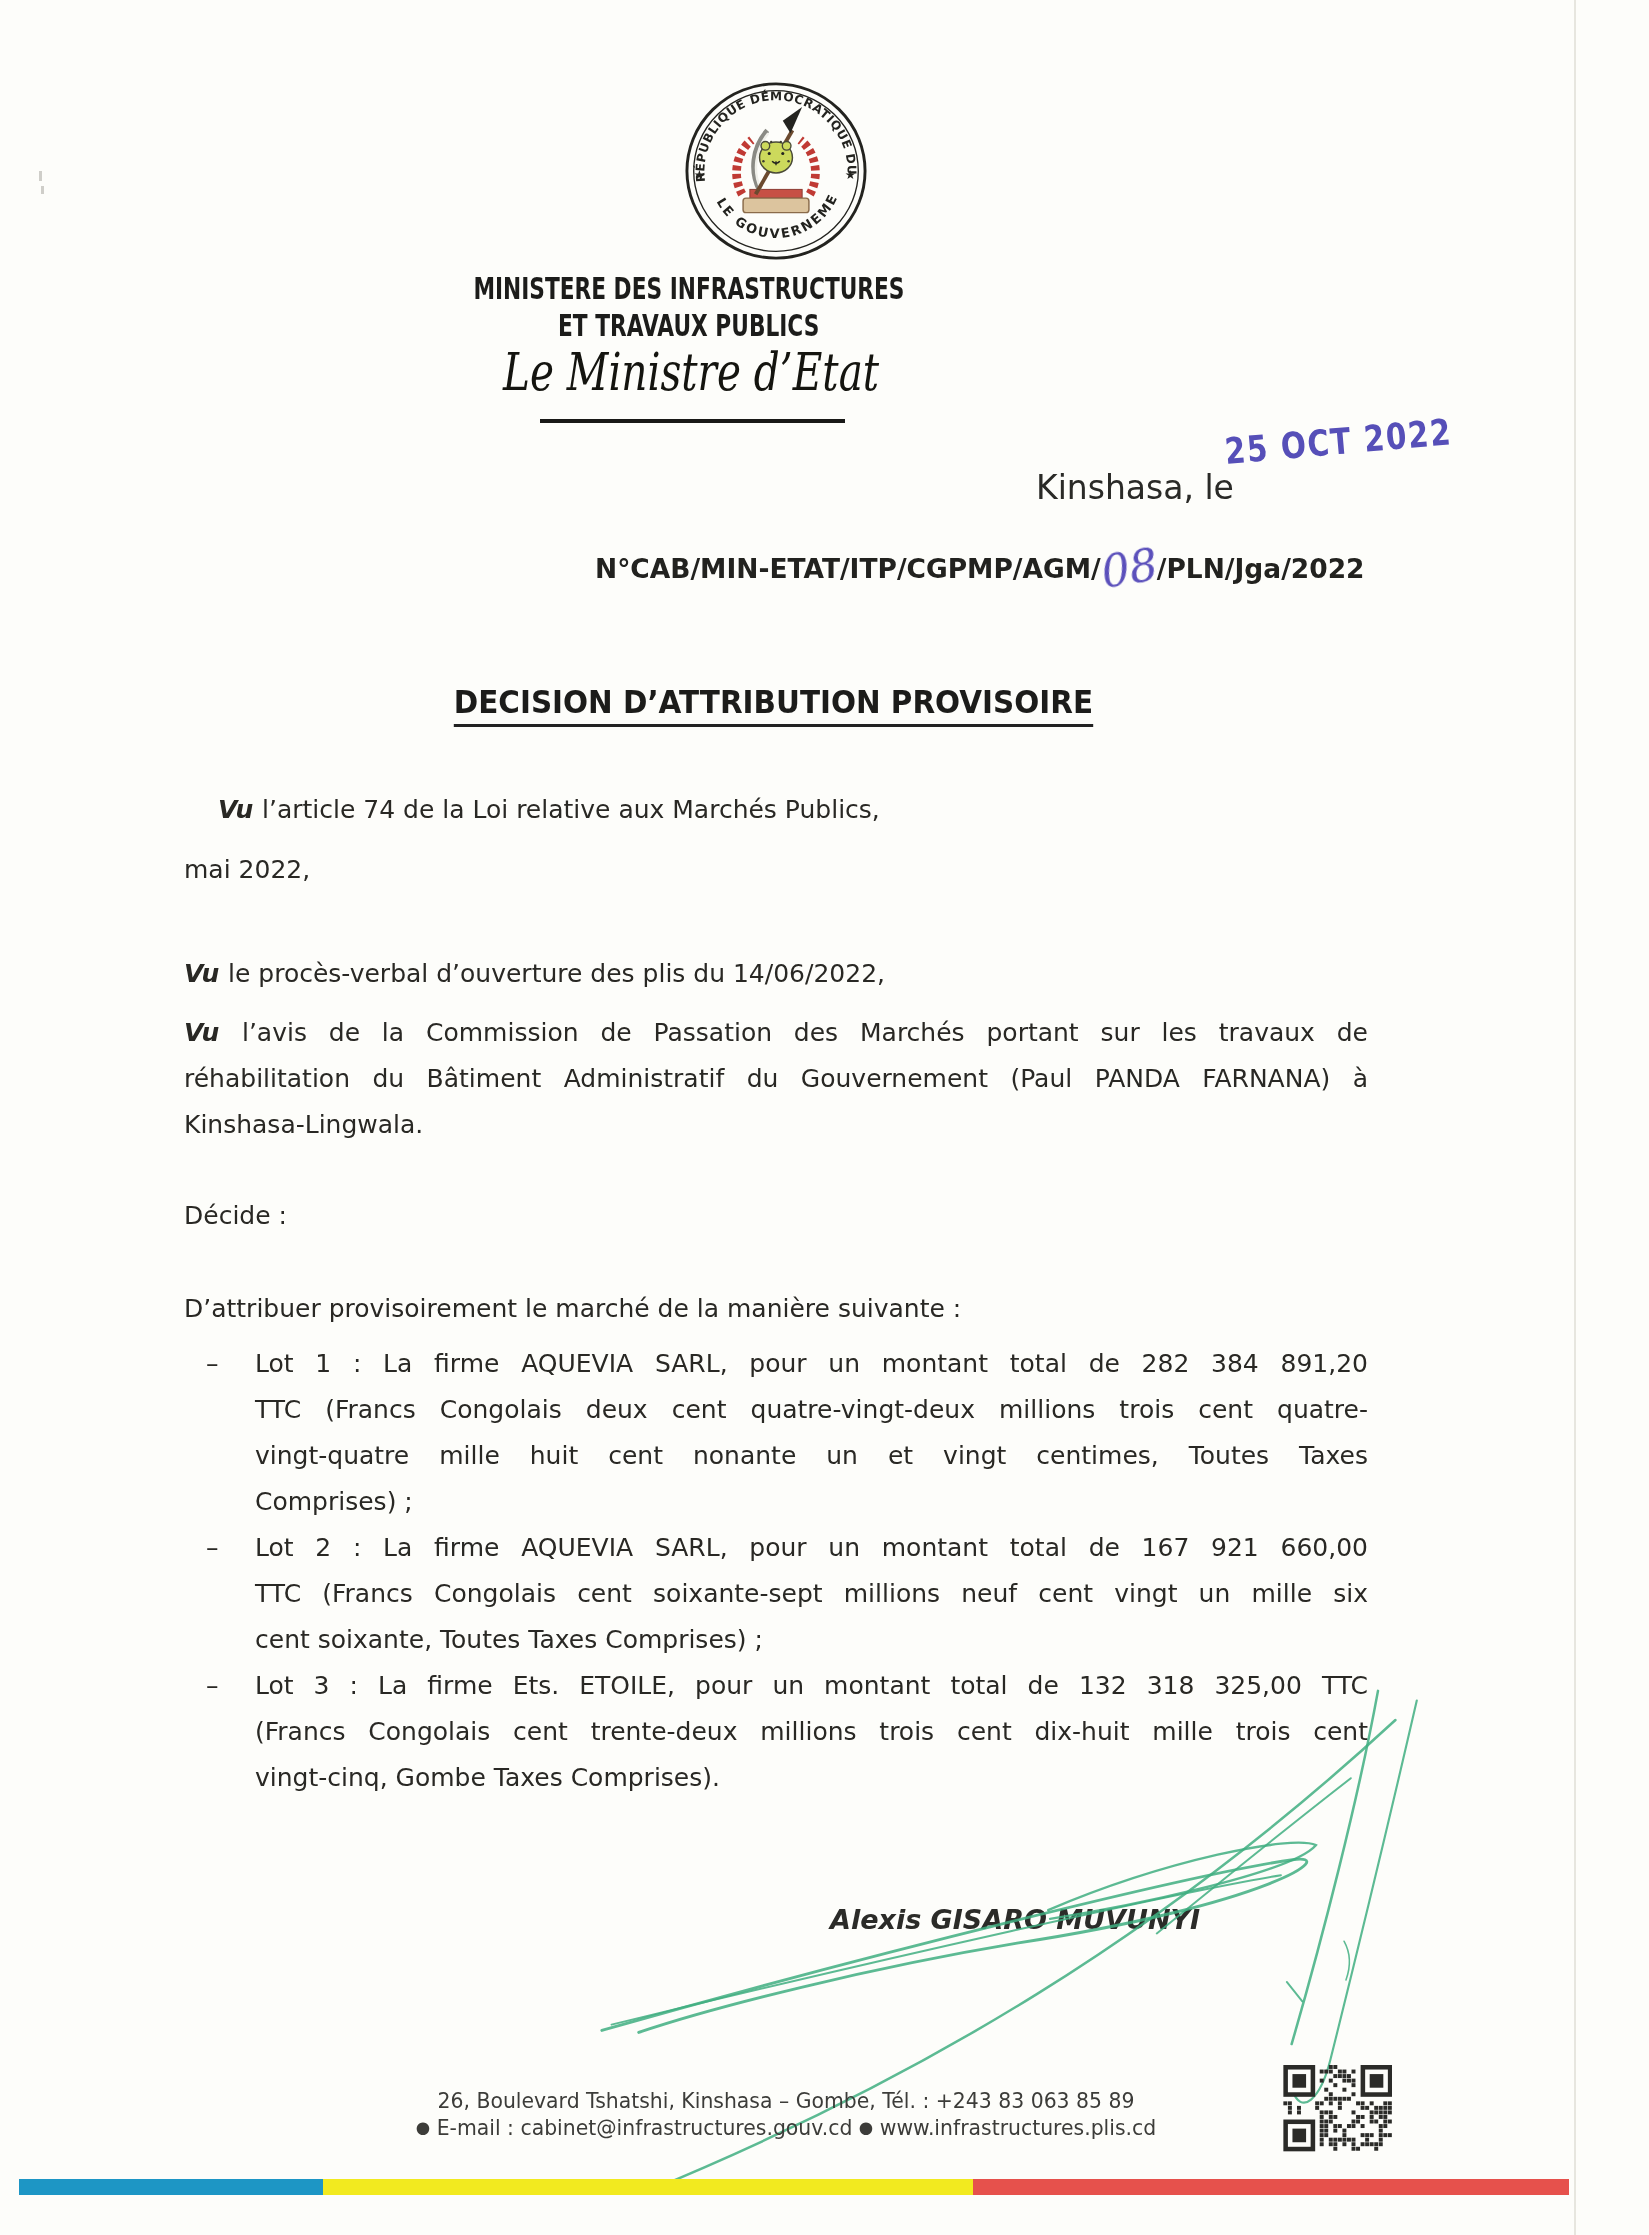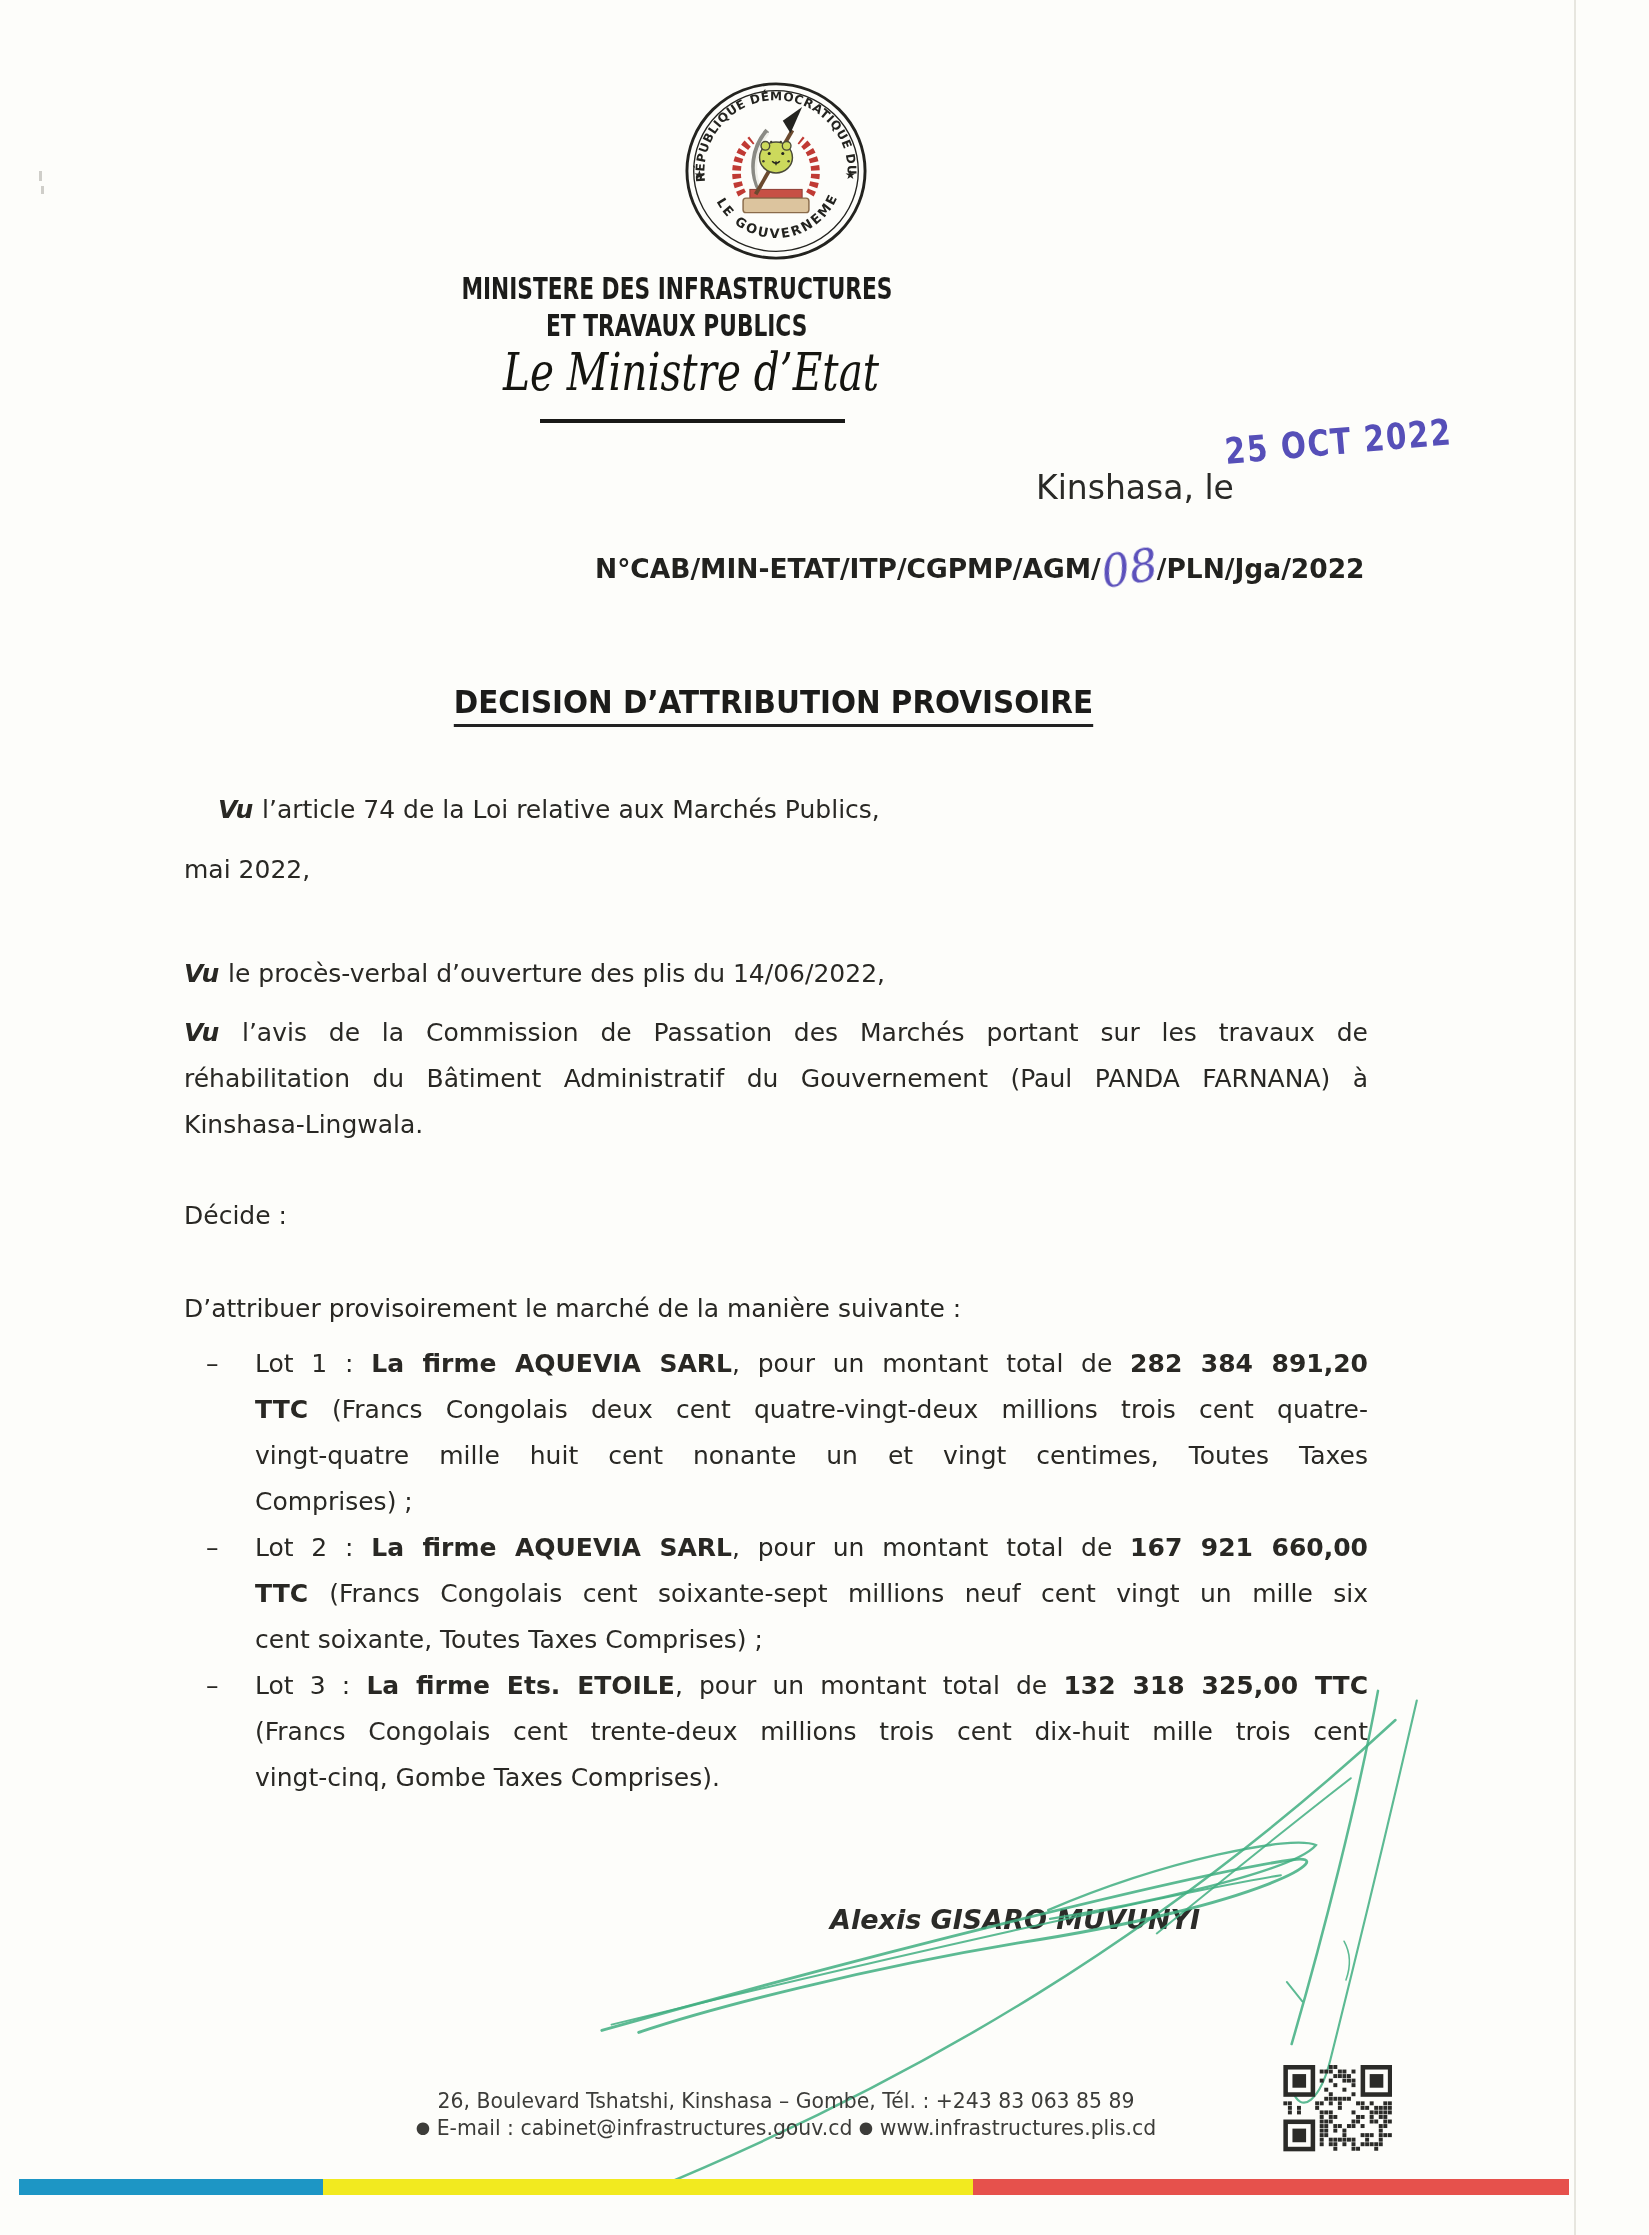--- a/index.html
+++ b/index.html
@@ -1,21 +1,21 @@
 <!DOCTYPE html>
 <html><head>
 <meta charset="utf-8">
 <style>
   html,body{margin:0;padding:0;background:#e9e9e6;}
   .page{position:relative;width:1650px;height:2236px;background:#fdfdfa;overflow:hidden;
         font-family:"DejaVu Sans","Liberation Sans",sans-serif;color:#262522;}
   .abs{position:absolute;}
   .scan-edge{position:absolute;left:1574px;top:0;width:1.9px;height:2236px;background:rgba(205,202,190,.45);}
   
-  .ministry-line{position:absolute;left:192px;width:970px;text-align:center;font-weight:bold;color:#1c1c1a;
+  .ministry-line{position:absolute;left:204px;width:970px;text-align:center;font-weight:bold;color:#1c1c1a;
                  font-size:31px;letter-spacing:0px;}
   .ministry-line>span{display:inline-block;transform:scaleX(.70);transform-origin:center;white-space:nowrap;}
   .script-line{position:absolute;left:400px;width:582px;text-align:center;
                font-family:"DejaVu Serif","Liberation Serif",serif;font-style:italic;font-size:52px;color:#14140f;}
   .script-line>span{display:inline-block;transform:scaleX(.78);transform-origin:center;white-space:nowrap;}
   .script-underline{position:absolute;left:540px;top:419px;width:305px;height:3.9px;background:#191917;}
   .place-line{position:absolute;left:1036px;top:468px;font-size:33px;color:#2a2a27;}
   .date-stamp{position:absolute;left:1225px;top:431px;font-weight:bold;font-size:36px;letter-spacing:1.9px;
               color:#4a42b4;opacity:.93;transform:rotate(-5deg) scaleX(.82);transform-origin:left center;white-space:nowrap;}
   .ref-line{position:absolute;left:595px;top:553px;font-weight:bold;font-size:27px;color:#22221f;white-space:nowrap;
@@ -28,21 +28,21 @@
   
   .para{position:absolute;left:184px;width:1184px;font-size:25px;line-height:46px;color:#292824;}
   .para .tline{text-align:justify;text-align-last:justify;}
   .para .tline.noj{text-align:left;text-align-last:left;}
   .vu{font-weight:bold;font-style:italic;}
   .lot-item{position:absolute;left:184px;width:1184px;font-size:25px;line-height:46px;color:#292824;}
   .lot-dash{position:absolute;left:22px;top:0;}
   .lot-body{margin-left:71px;width:1113px;}
   .lot-body .tline{text-align:justify;text-align-last:justify;}
   .lot-body .tline.noj{text-align:left;text-align-last:left;}
-  b{font-weight:bold;}
+  b{font-weight:normal;}
   
   .sig-name{position:absolute;left:830px;top:1904px;font-weight:bold;font-size:27px;color:#2b2b28;white-space:nowrap;font-style:italic;}
   
   .footer{position:absolute;left:320px;top:2088px;width:932px;text-align:center;font-size:20.4px;line-height:27px;color:#3c3c39;}
   .dot{font-size:16.5px;position:relative;top:-1.9px;color:#3c3c39;}
   
   .bar{position:absolute;top:2179px;height:15.5px;}
   .speck{position:absolute;background:rgba(120,118,110,.35);}
 </style>
 </head>

